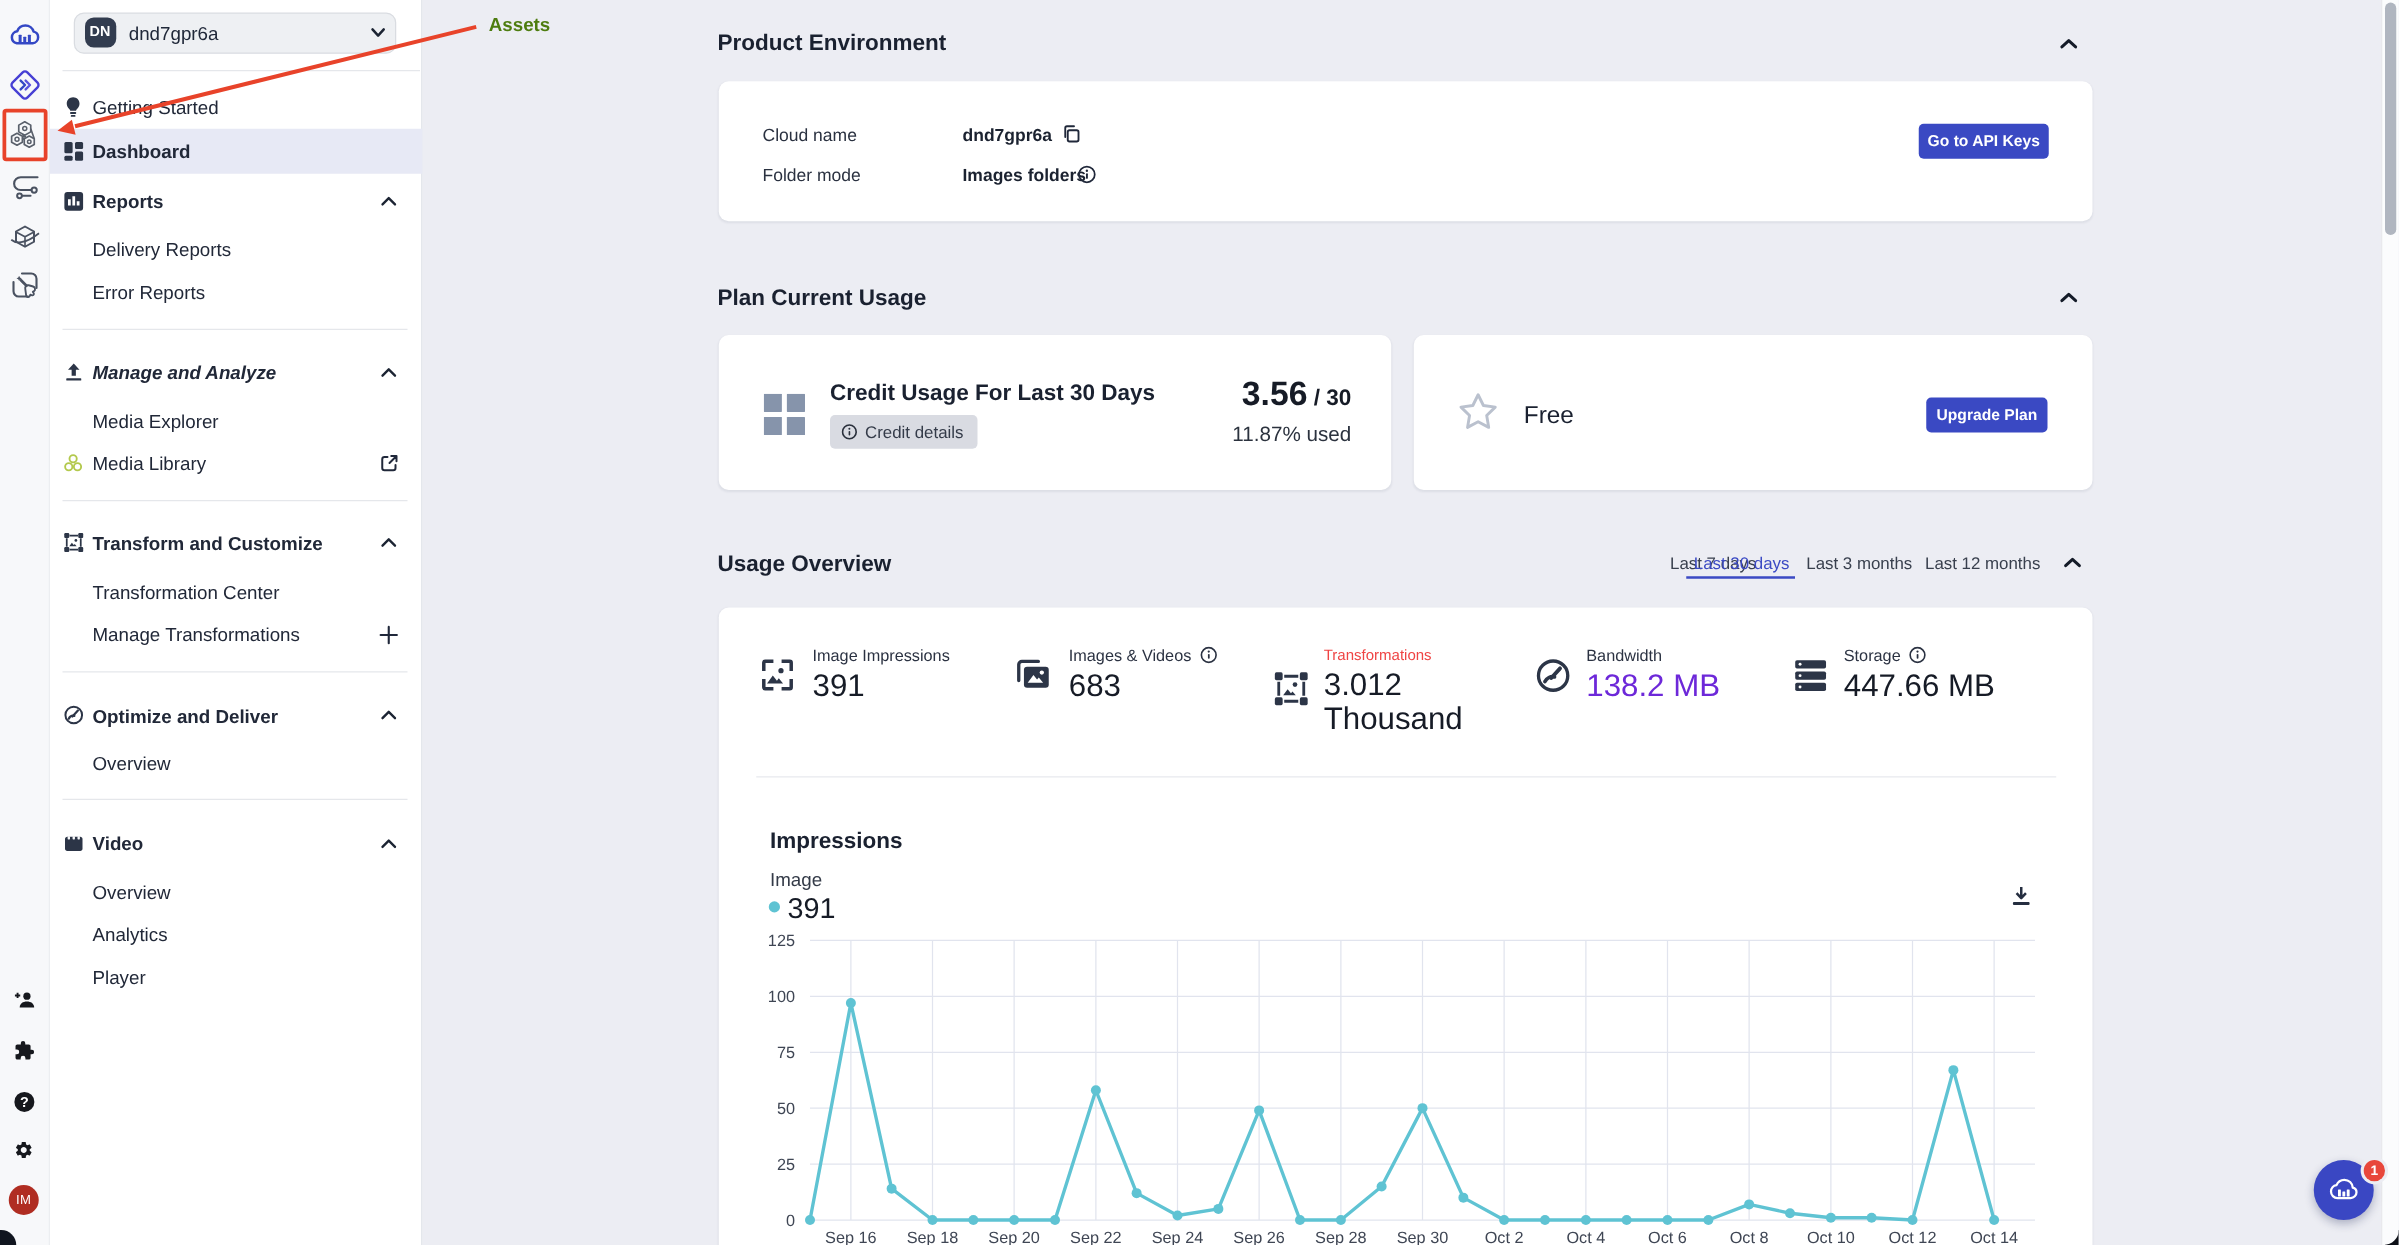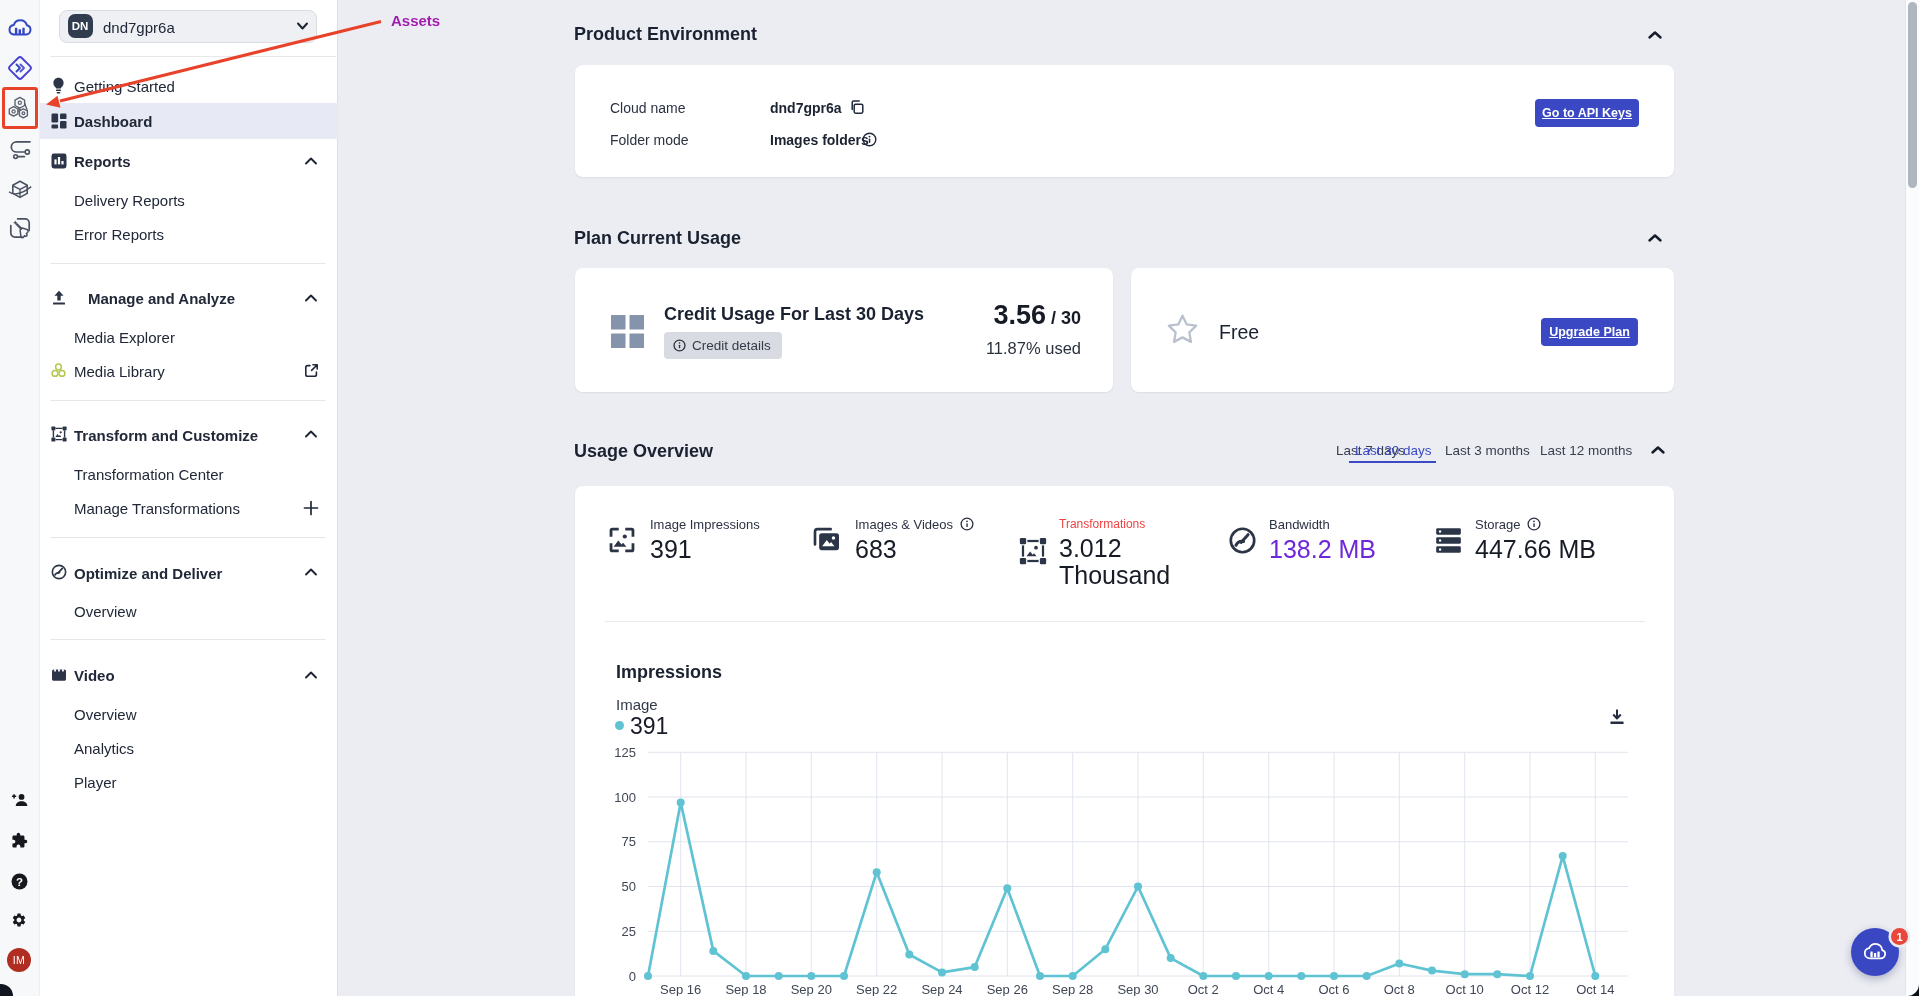--- a/index.html
+++ b/index.html
@@ -6,21 +6,21 @@
   html,body { width:1919px; height:996px; overflow:hidden; }
   body { font-family:"Liberation Sans", sans-serif; background:#ffffff; position:relative; }
   .abs { position:absolute; }
   #main { left:338px; top:0; right:0; bottom:0; background:#ecedf3; }
   #sidebar { left:40px; top:0; width:298px; height:996px; background:#ffffff; border-right:1px solid #dcdfe6; }
   #rail { left:0; top:0; width:40px; height:996px; background:#f7f8fa; border-right:1px solid #eceef1; }
   .hdg { font-size:18px; font-weight:700; color:#1a2130; letter-spacing:0; }
   .card { background:#ffffff; border-radius:8px; box-shadow:0 1px 2px rgba(20,30,55,0.07); }
   .navtxt { font-size:15px; color:#212838; white-space:nowrap; }
   .navbold { font-weight:700; }
-  .btn { background:#3a49c3; border-radius:4px; color:#ffffff; font-size:12.5px; font-weight:700; display:flex; align-items:center; justify-content:center;text-decoration:underline; }
+  .btn { background:#3a49c3; border-radius:4px; color:#ffffff; font-size:12.5px; font-weight:700; display:flex; align-items:center; justify-content:center; }
   svg { display:block; }
 </style>
 </head>
 <body>
 <div class="abs" id="main"></div>
 <div class="abs" id="sidebar"></div>
 <div class="abs" id="rail"></div>
 
 <div class="abs hdg" style="left:574px; top:24px;">Product Environment</div>
 <svg class="abs" style="left:1647px; top:29px;" width="16" height="12" viewBox="0 0 16 12">
@@ -347,21 +347,21 @@
 <svg class="abs" style="left:304px; top:156px;" width="14" height="10" viewBox="0 0 14 10">
     <path d="M2 7.5 L7 2.5 L12 7.5" fill="none" stroke="#1c2433" stroke-width="1.9" stroke-linecap="round" stroke-linejoin="round"></path>
   </svg>
 <div class="abs navtxt" style="left:74px; top:191.5px;">Delivery Reports</div>
 <div class="abs navtxt" style="left:74px; top:226px;">Error Reports</div>
 <div class="abs" style="left:50px; top:263px; width:276px; height:1px; background:#e5e7eb;"></div>
 <svg class="abs" style="left:52px; top:290px;" width="14" height="16" viewBox="0 0 14 16">
   <path d="M7 0.8 L11.6 5.8 H8.7 V10.6 H5.3 V5.8 H2.4 Z" fill="#2c3547"></path>
   <rect x="1" y="12.6" width="12" height="1.8" rx="0.5" fill="#2c3547"></rect>
 </svg>
-<div class="abs navtxt navbold" style="left:88px; top:290px;">Manage and Analyze</div>
+<div class="abs navtxt navbold" style="left:74px; top:290px;font-style:italic;">Manage and Analyze</div>
 <svg class="abs" style="left:304px; top:293px;" width="14" height="10" viewBox="0 0 14 10">
     <path d="M2 7.5 L7 2.5 L12 7.5" fill="none" stroke="#1c2433" stroke-width="1.9" stroke-linecap="round" stroke-linejoin="round"></path>
   </svg>
 <div class="abs navtxt" style="left:74px; top:329px;">Media Explorer</div>
 <svg class="abs" style="left:50px; top:362px;" width="17" height="17" viewBox="0 0 17 17">
   <g fill="none" stroke="#b3c94d" stroke-width="1.5">
       <circle cx="8.5" cy="5" r="2.9"></circle>
       <circle cx="5" cy="11.4" r="2.9"></circle>
       <circle cx="12" cy="11.4" r="2.9"></circle>
     </g>
@@ -434,13 +434,13 @@
       <rect x="10.9" y="12.1" width="2.3" height="4.1" rx="0.4"></rect>
       <rect x="14.4" y="10.6" width="2.3" height="5.6" rx="0.4"></rect>
     </g>
 </svg>
 <div class="abs" style="left:1891px; top:928px; width:17px; height:17px; border-radius:50%; background:#e8473b; box-shadow:0 0 0 2.5px #ecedf3; color:#ffffff; font-size:11px; font-weight:700; display:flex; align-items:center; justify-content:center;">1</div>
 
 <svg class="abs" style="left:0; top:0; pointer-events:none;" width="500" height="140" viewBox="0 0 500 140">
   <line x1="381" y1="21.5" x2="60" y2="101" stroke="#e8432a" stroke-width="3.2"></line>
   <polygon points="46,104.5 57.5,95.8 60.5,107.8" fill="#e8432a"></polygon>
 </svg>
-<div class="abs" style="left:391px; top:12px; font-size:15px; font-weight:700; color:#a21caf;">Assets</div>
+<div class="abs" style="left:391px; top:12px; font-size:15px; font-weight:700; color:#4d7c0f;">Assets</div>
 
 </body></html>

